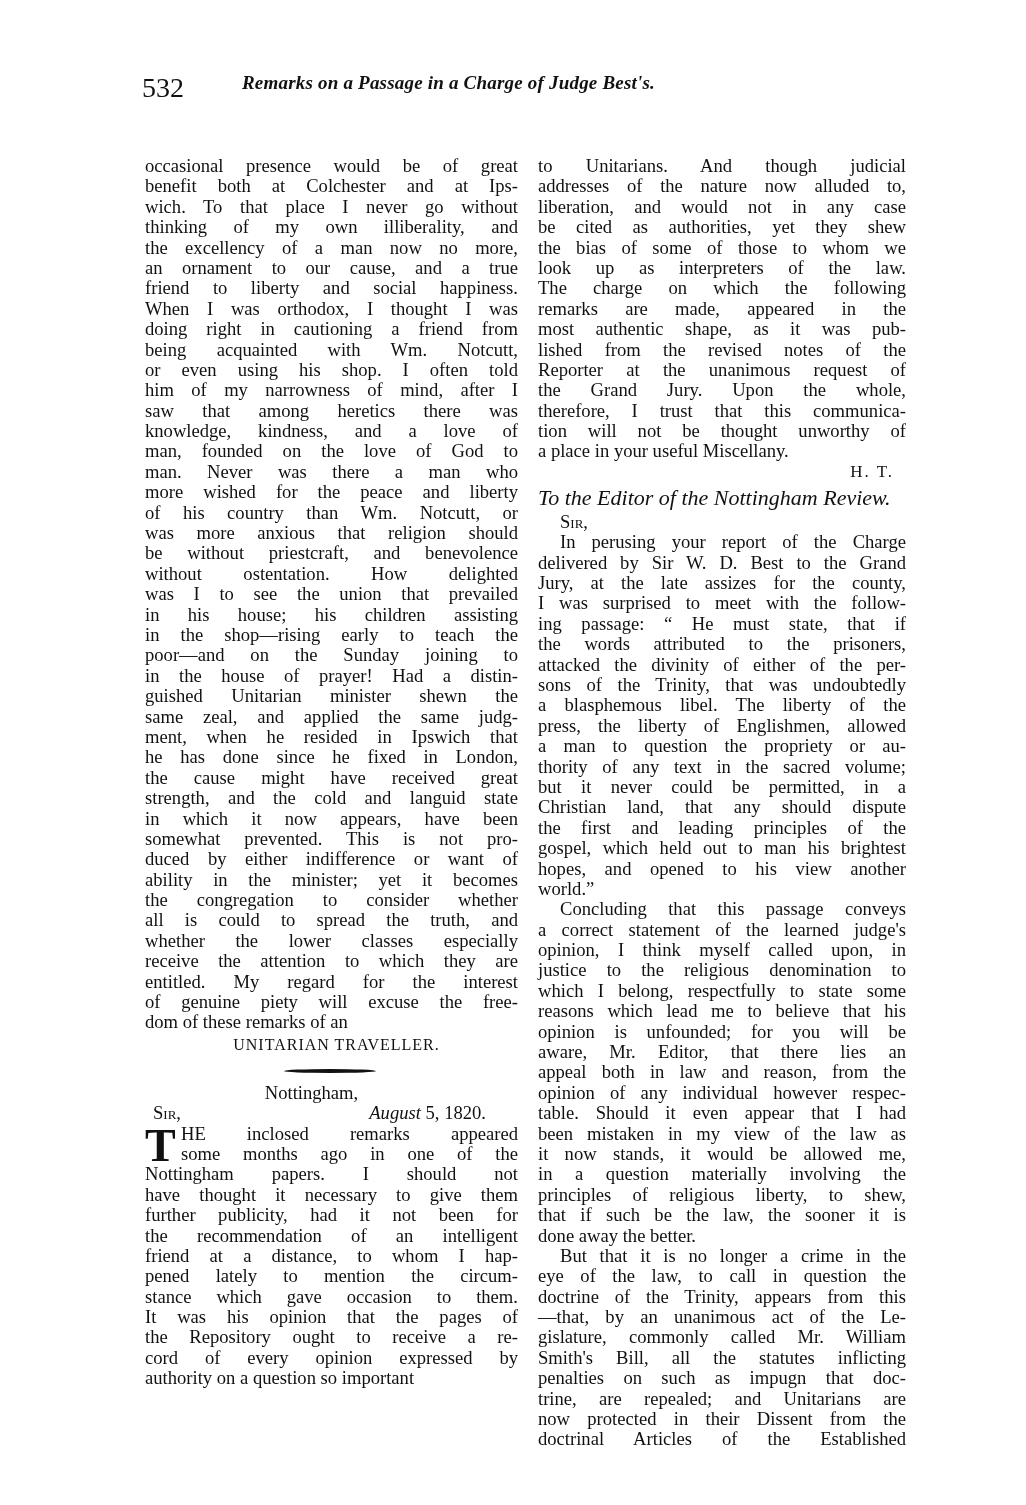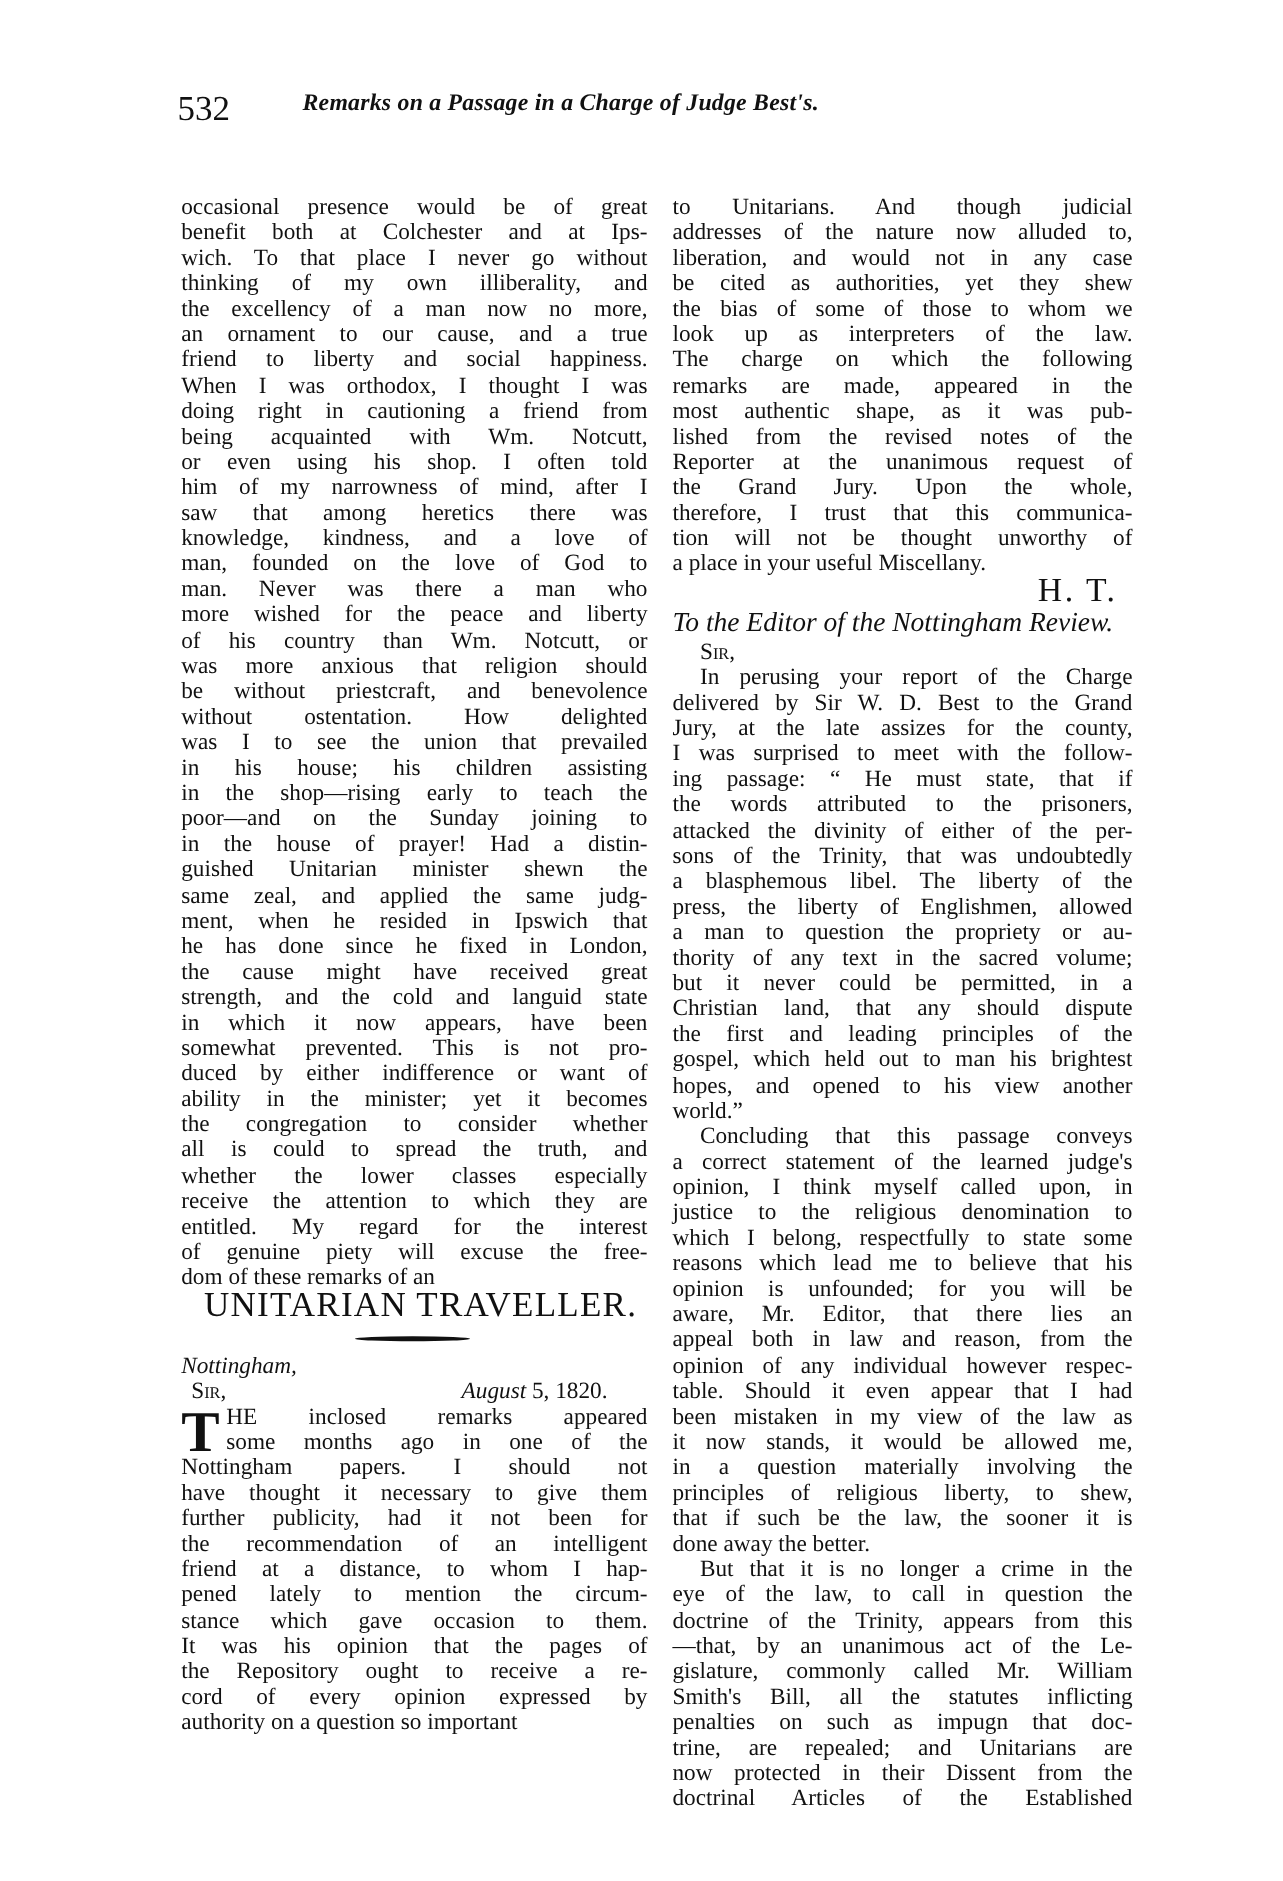--- a/index.html
+++ b/index.html
@@ -7,31 +7,31 @@
            font-family: "Liberation Serif", "DejaVu Serif", serif; color: #111111; }
     .header { position: absolute; top: 72px; left: 142px; width: 770px; height: 30px; }
     .page-number { position: absolute; left: 0; top: 0; font-size: 28px; }
     .running-title { position: absolute; left: 100px; top: 0; font-size: 19px; font-style: italic; font-weight: bold; letter-spacing: 0.2px; }
     .col { position: absolute; top: 156px; font-size: 18.6px; line-height: 20.4px; }
     .col-left { left: 145px; width: 373px; }
     .col-right { left: 538px; width: 368px; }
     .line { display: block; white-space: nowrap; text-align: justify; text-align-last: justify; height: 20.4px; }
     .line.last { text-align-last: left; }
     .indent { padding-left: 22px; }
-    .signature { text-align: center; font-size: 28px; letter-spacing: 1px; height: 24px; line-height: 24px; margin-left: 10px; }
+    .signature { text-align: center; font-size: 16px; letter-spacing: 1px; height: 24px; line-height: 24px; margin-left: 10px; }
     .rule { width: 92px; height: 4px; background: #111; margin: 12px auto 10px auto; border-radius: 50%; position: relative; left: -2px; }
-    .place { font-style: italic; text-align: left; padding-right: 40px; height: 20.4px; }
+    .place { text-align: center; padding-right: 40px; height: 20.4px; }
     .salut-row { position: relative; height: 20.4px; }
     .salut-row .sir { position: absolute; left: 8px; font-variant: small-caps; }
     .salut-row .date { position: absolute; right: 32px; }
     .salut-row .date i { font-style: italic; }
     .dropcap-block { position: relative; }
     .dropcap { position: absolute; left: 0; top: 2px; font-size: 46px; line-height: 40px; font-weight: bold; }
     .dc-line { padding-left: 36px; }
-    .ht { text-align: right; padding-right: 12px; font-size: 27px; letter-spacing: 2px; height: 22px; }
+    .ht { text-align: right; padding-right: 12px; font-size: 17px; letter-spacing: 2px; height: 22px; }
     .to-editor { font-style: italic; font-size: 22px; height: 28px; line-height: 28px; white-space: nowrap; }
     .sir-right { font-variant: small-caps; padding-left: 22px; height: 20.4px; }
   </style>
 </head>
 <body>
 
 <div class="header">
   <span class="page-number">532</span>
   <span class="running-title">Remarks on a Passage in a Charge of Judge Best's.</span>
 </div>

